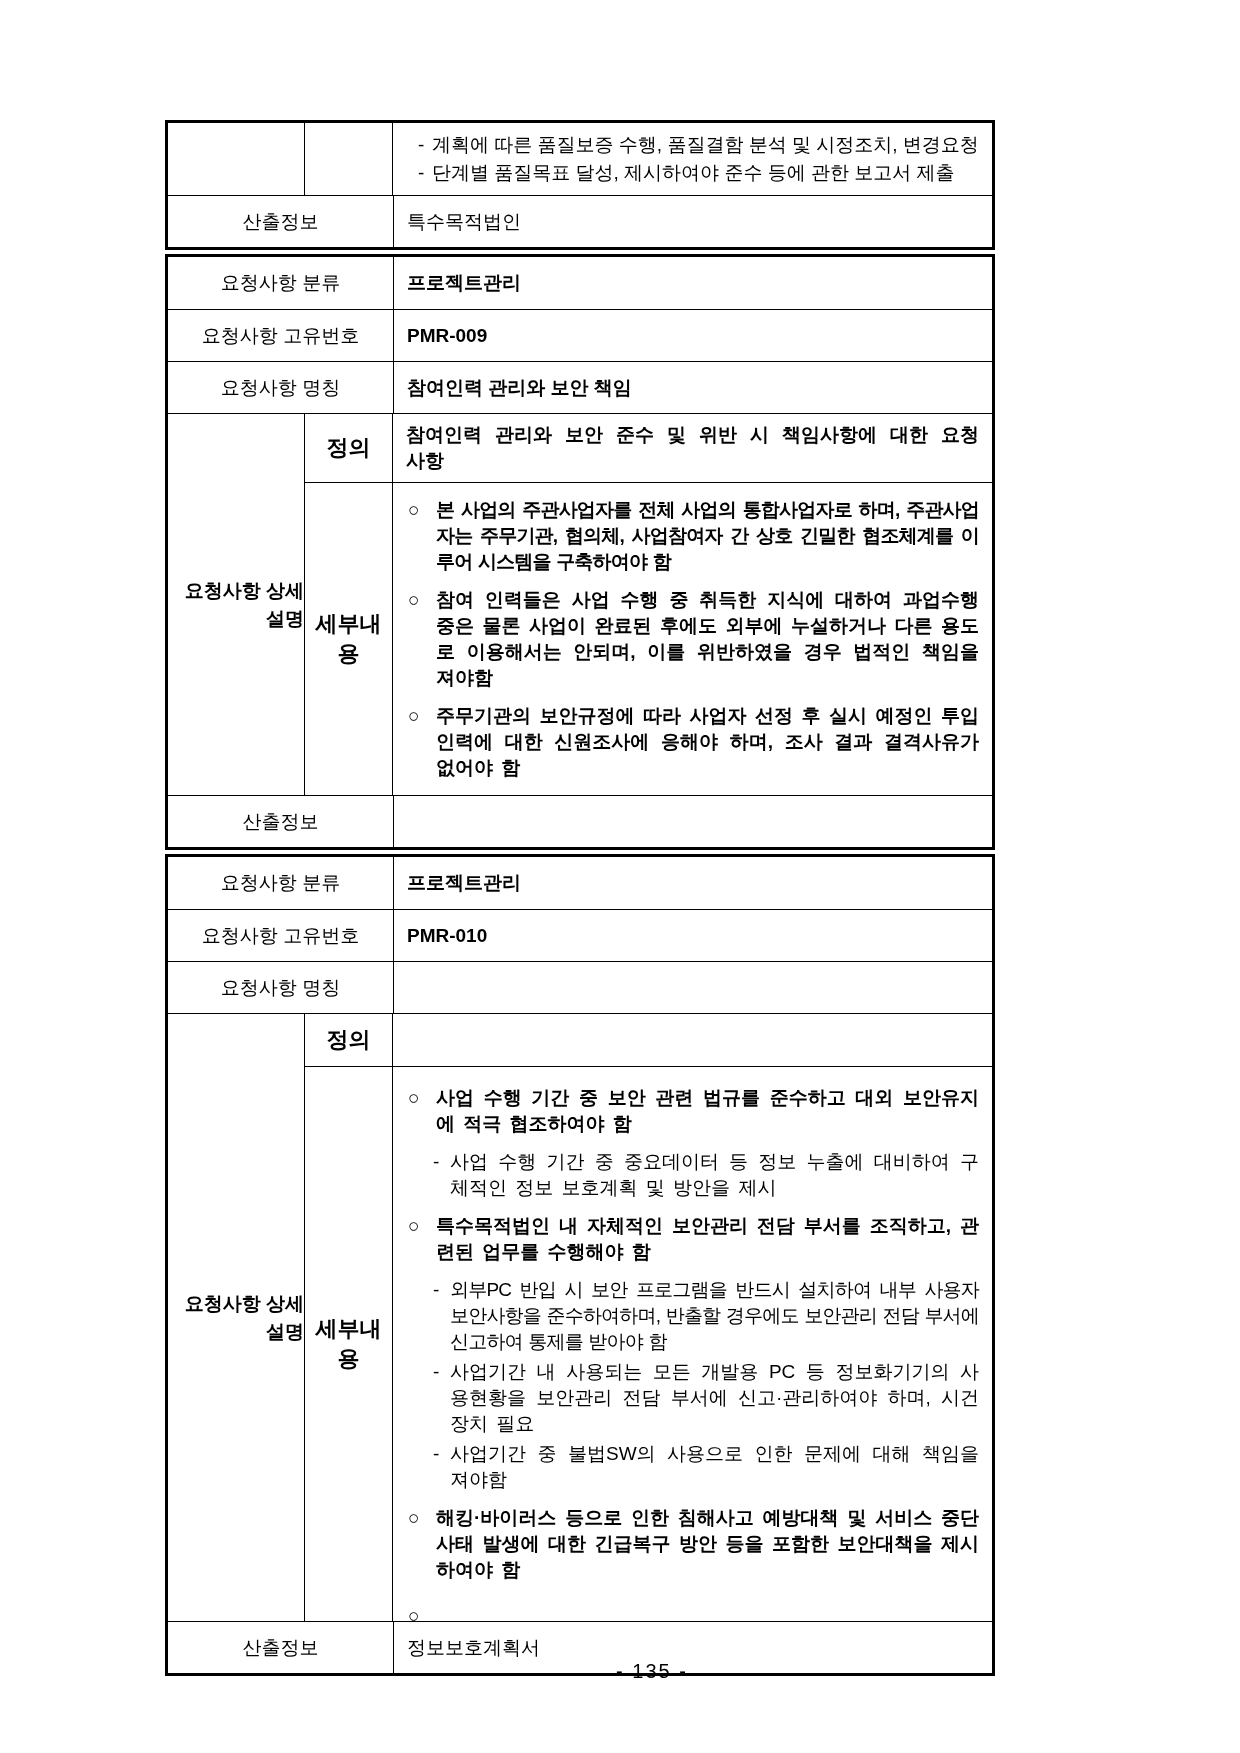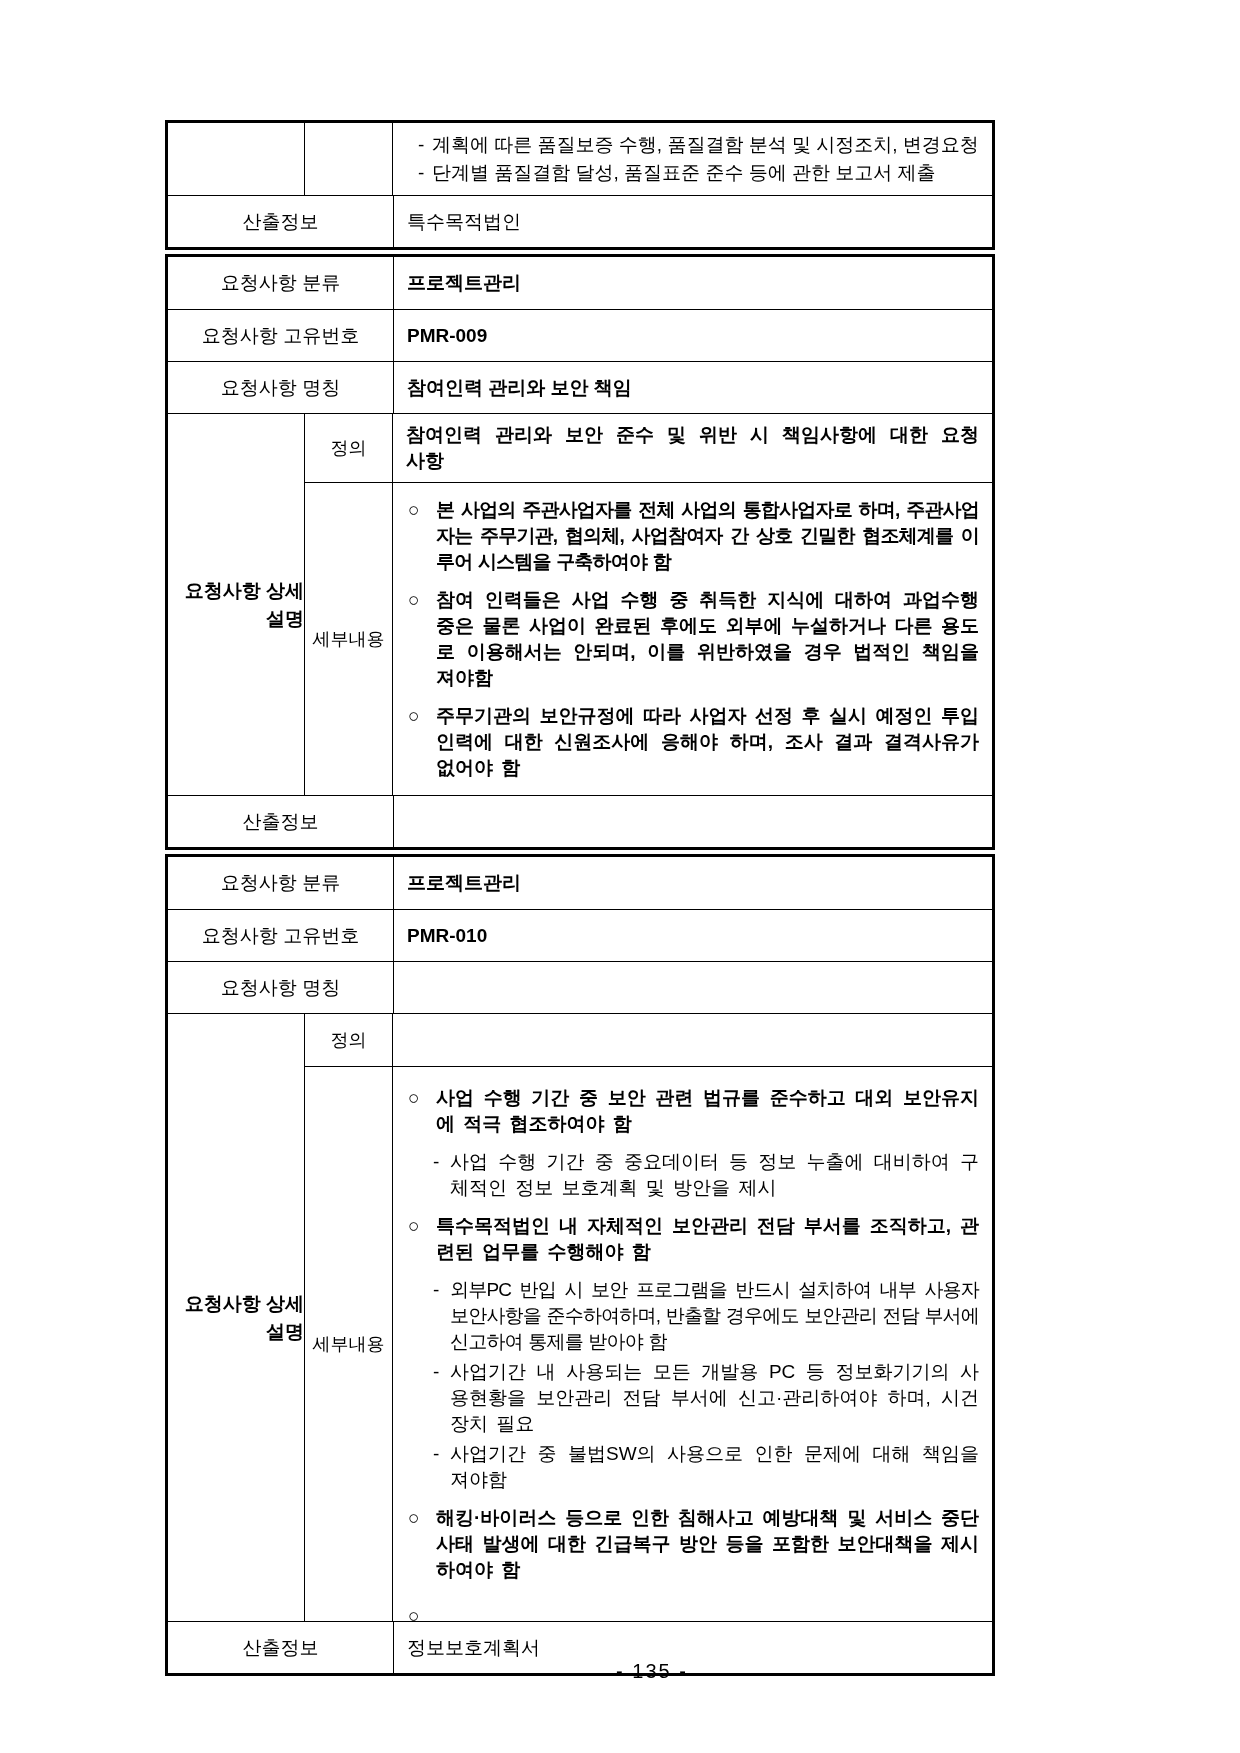--- a/index.html
+++ b/index.html
@@ -15,21 +15,21 @@
   .row:first-child { border-top:none; }
 
   .cA   { width:137px; flex:none; border-right:1.5px solid #000;
           display:flex; align-items:center; justify-content:center;
           text-align:right; font-weight:700; font-size:19px; line-height:1.45; }
   .cLab { width:226px; flex:none; border-right:1.5px solid #000;
           display:flex; align-items:center; justify-content:center;
           text-align:center; font-weight:400; font-size:19px; }
   .cB   { width:88px; flex:none; border-right:1.5px solid #000;
           display:flex; align-items:center; justify-content:center;
-          text-align:center; font-weight:400; font-size:18px; }
+          text-align:center; font-weight:700; font-size:22px; }
   .cV   { flex:1; padding:8px 13px; font-size:19px; display:flex;
           flex-direction:column; justify-content:center; }
   .single { min-height:52px; }
   .bold  { font-weight:700; }
 
   .group { display:flex; }
   .group-right { flex:1; display:flex; flex-direction:column; }
   .subrow { display:flex; border-top:none; }
   .subrow + .subrow { border-top:1.5px solid #000; }
 
@@ -58,21 +58,21 @@
     <div class="row" style="min-height:68px;">
       <div class="cA"></div>
       <div class="cB"></div>
       <div class="cV">
         <div class="plain-line">
           <span class="marker">-</span>
           <span>계획에 따른 품질보증 수행, 품질결함 분석 및 시정조치, 변경요청</span>
         </div>
         <div class="plain-line">
           <span class="marker">-</span>
-          <span>단계별 품질결함 달성, 품질표준 준수 등에 관한 보고서 제출</span>
+          <span>단계별 품질목표 달성, 제시하여야 준수 등에 관한 보고서 제출</span>
         </div>
       </div>
     </div>
     <div class="row single">
       <div class="cLab">산출정보</div>
       <div class="cV">특수목적법인</div>
     </div>
   </div>
 
   <div class="tbl">

